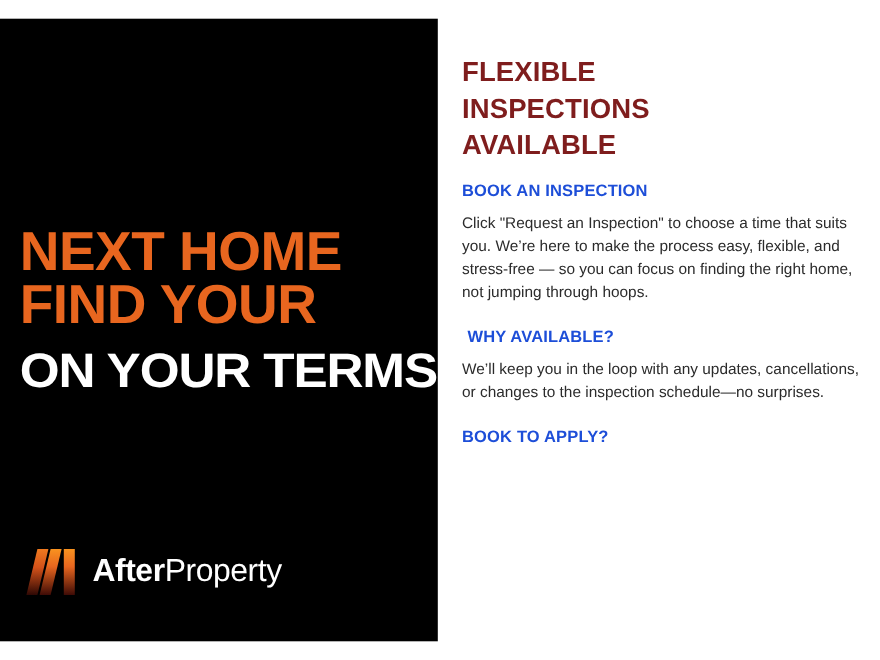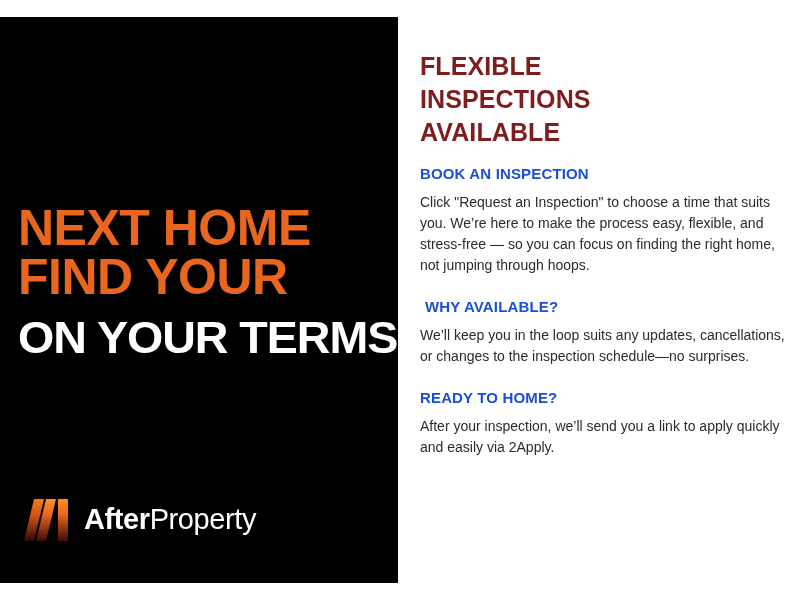--- a/index.html
+++ b/index.html
@@ -168,26 +168,25 @@
 
     <h1 class="eyebrow">FLEXIBLE INSPECTIONS AVAILABLE</h1>
 
     <div class="section gap-xl">
       <h2 class="section-heading">BOOK AN INSPECTION</h2>
       <p class="section-body">Click "Request an Inspection" to choose a time that suits you. We’re here to make the process easy, flexible, and stress-free — so you can focus on finding the right home, not jumping through hoops.</p>
     </div>
 
     <div class="section gap-xl">
       <h2 class="section-heading indented">WHY AVAILABLE?</h2>
-      <p class="section-body">We’ll keep you in the loop suits any updates, cancellations, or changes to the inspection schedule—no surprises.</p>
+      <p class="section-body">We’ll keep you in the loop with any updates, cancellations, or changes to the inspection schedule—no surprises.</p>
     </div>
 
     <div class="section gap-xl">
     </div>
 
     <div class="section">
-      <h2 class="section-heading">READY TO HOME?</h2>
-      <p class="section-body">After your inspection, we’ll send you a link to apply quickly and easily via 2Apply.</p>
+      <h2 class="section-heading">BOOK TO APPLY?</h2>
     </div>
 
   </div>
 
 </div>
 
 </body></html>

